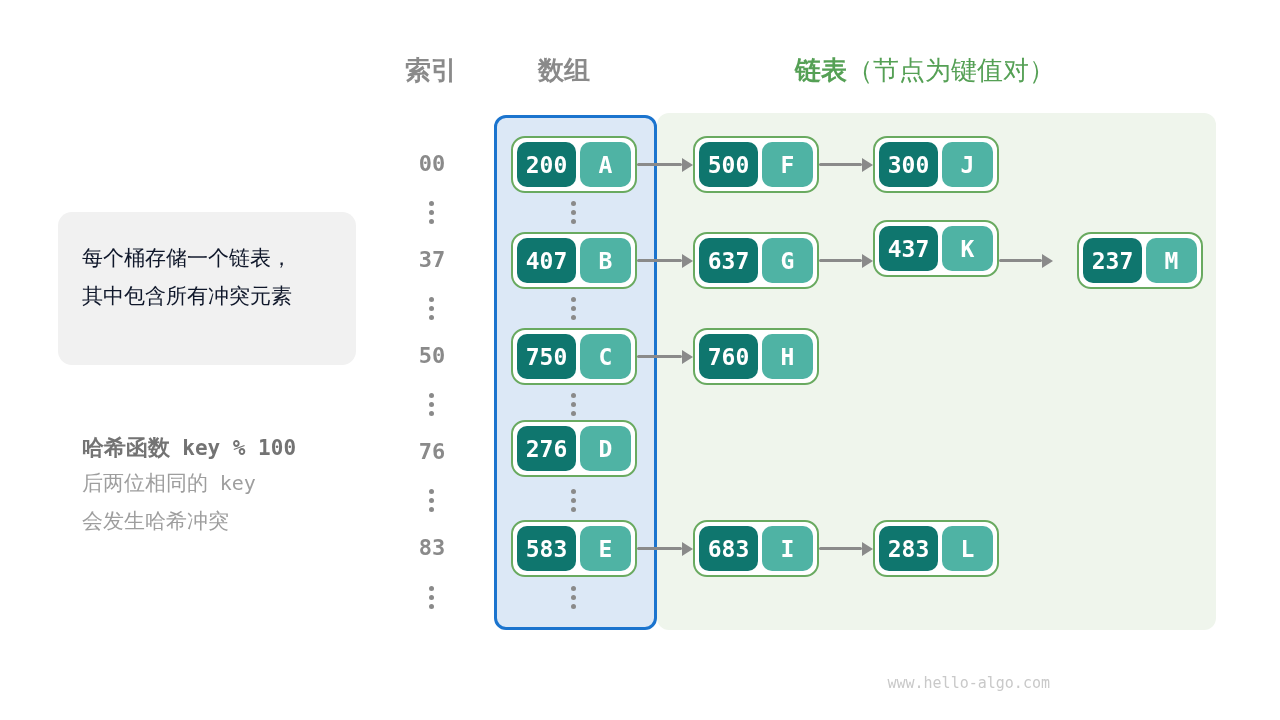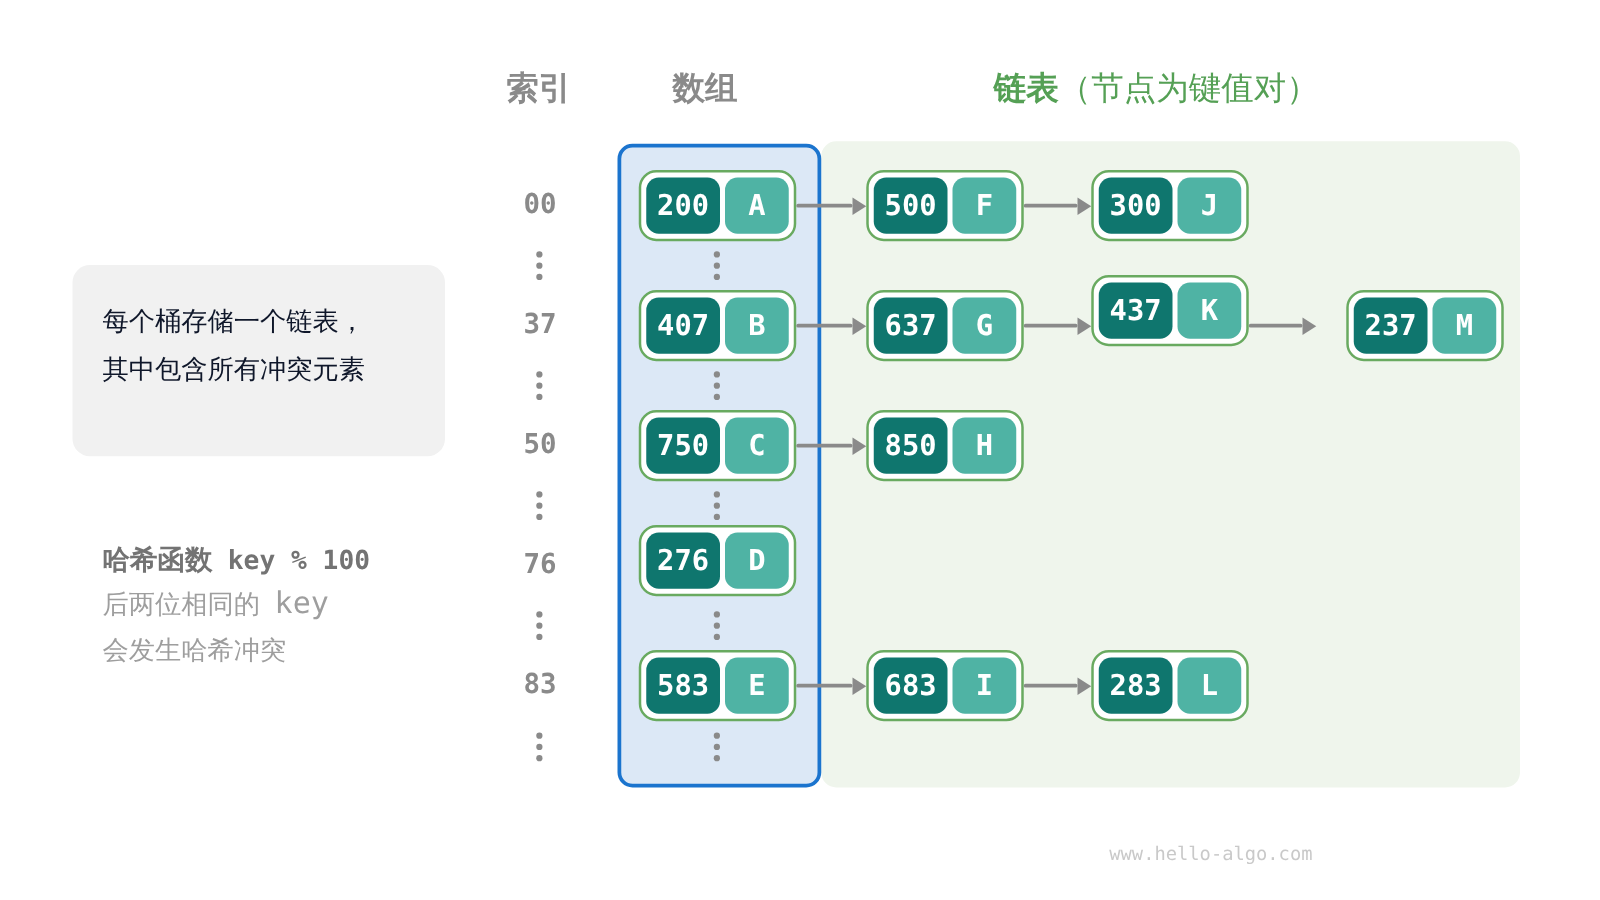--- a/index.html
+++ b/index.html
@@ -22,21 +22,21 @@
   .callout-title{font-size:23px;font-weight:700;color:#3A3A3A;line-height:32px;}
   .callout-line{font-size:21px;color:#0f172a;line-height:38px;}
   .callout-line:first-of-type{margin-top:10px;}
 
   
   .hash-block{position:absolute;left:82px;top:432px;width:320px;}
   .hash-title{font-size:22px;font-weight:700;color:#737373;line-height:32px;}
   .hash-title .mono{font-family:"DejaVu Sans Mono","Liberation Mono",monospace;font-size:21px;}
   .hash-line{font-size:21px;color:#9E9E9E;line-height:37px;}
   .hash-line:first-of-type{margin-top:9px;}
-  .hash-line .mono{font-family:"DejaVu Sans Mono","Liberation Mono",monospace;font-size:24px;}
+  .hash-line .mono{font-family:"DejaVu Sans Mono","Liberation Mono",monospace;font-size:20px;}
 
   
   .index-label{position:absolute;width:80px;height:34px;line-height:34px;text-align:center;
     font-family:"DejaVu Sans Mono","Liberation Mono",monospace;font-size:22px;font-weight:600;color:#8A8A8A;}
   .node{position:absolute;width:126px;height:57px;background:#ffffff;border:2px solid #69AA60;border-radius:14px;
     box-sizing:border-box;display:flex;align-items:center;padding:0 4px;gap:4px;}
   .node-key,.node-value{height:45px;border-radius:10px;display:flex;align-items:center;justify-content:center;
     color:#ffffff;font-family:"DejaVu Sans Mono","Liberation Mono",monospace;font-size:23px;font-weight:700;}
   .node-key{width:60px;background:#0f766e;}
   .node-value{width:52px;background:#4FB3A4;}
@@ -108,21 +108,21 @@
         <div class="node-key">237</div>
         <div class="node-value">M</div>
       </div>
       <div class="index-label" style="left: 392px; top: 339px;">50</div>
       <div class="node" style="left: 511px; top: 328px;">
         <div class="node-key">750</div>
         <div class="node-value">C</div>
       </div>
       <div class="arrow" style="left: 637px; top: 355px; width: 45px;"></div>
       <div class="node" style="left: 693px; top: 328px;">
-        <div class="node-key">850</div>
+        <div class="node-key">760</div>
         <div class="node-value">H</div>
       </div>
       <div class="index-label" style="left: 392px; top: 435px;">76</div>
       <div class="node" style="left: 511px; top: 420px;">
         <div class="node-key">276</div>
         <div class="node-value">D</div>
       </div>
       <div class="index-label" style="left: 392px; top: 531px;">83</div>
       <div class="node" style="left: 511px; top: 520px;">
         <div class="node-key">583</div>

